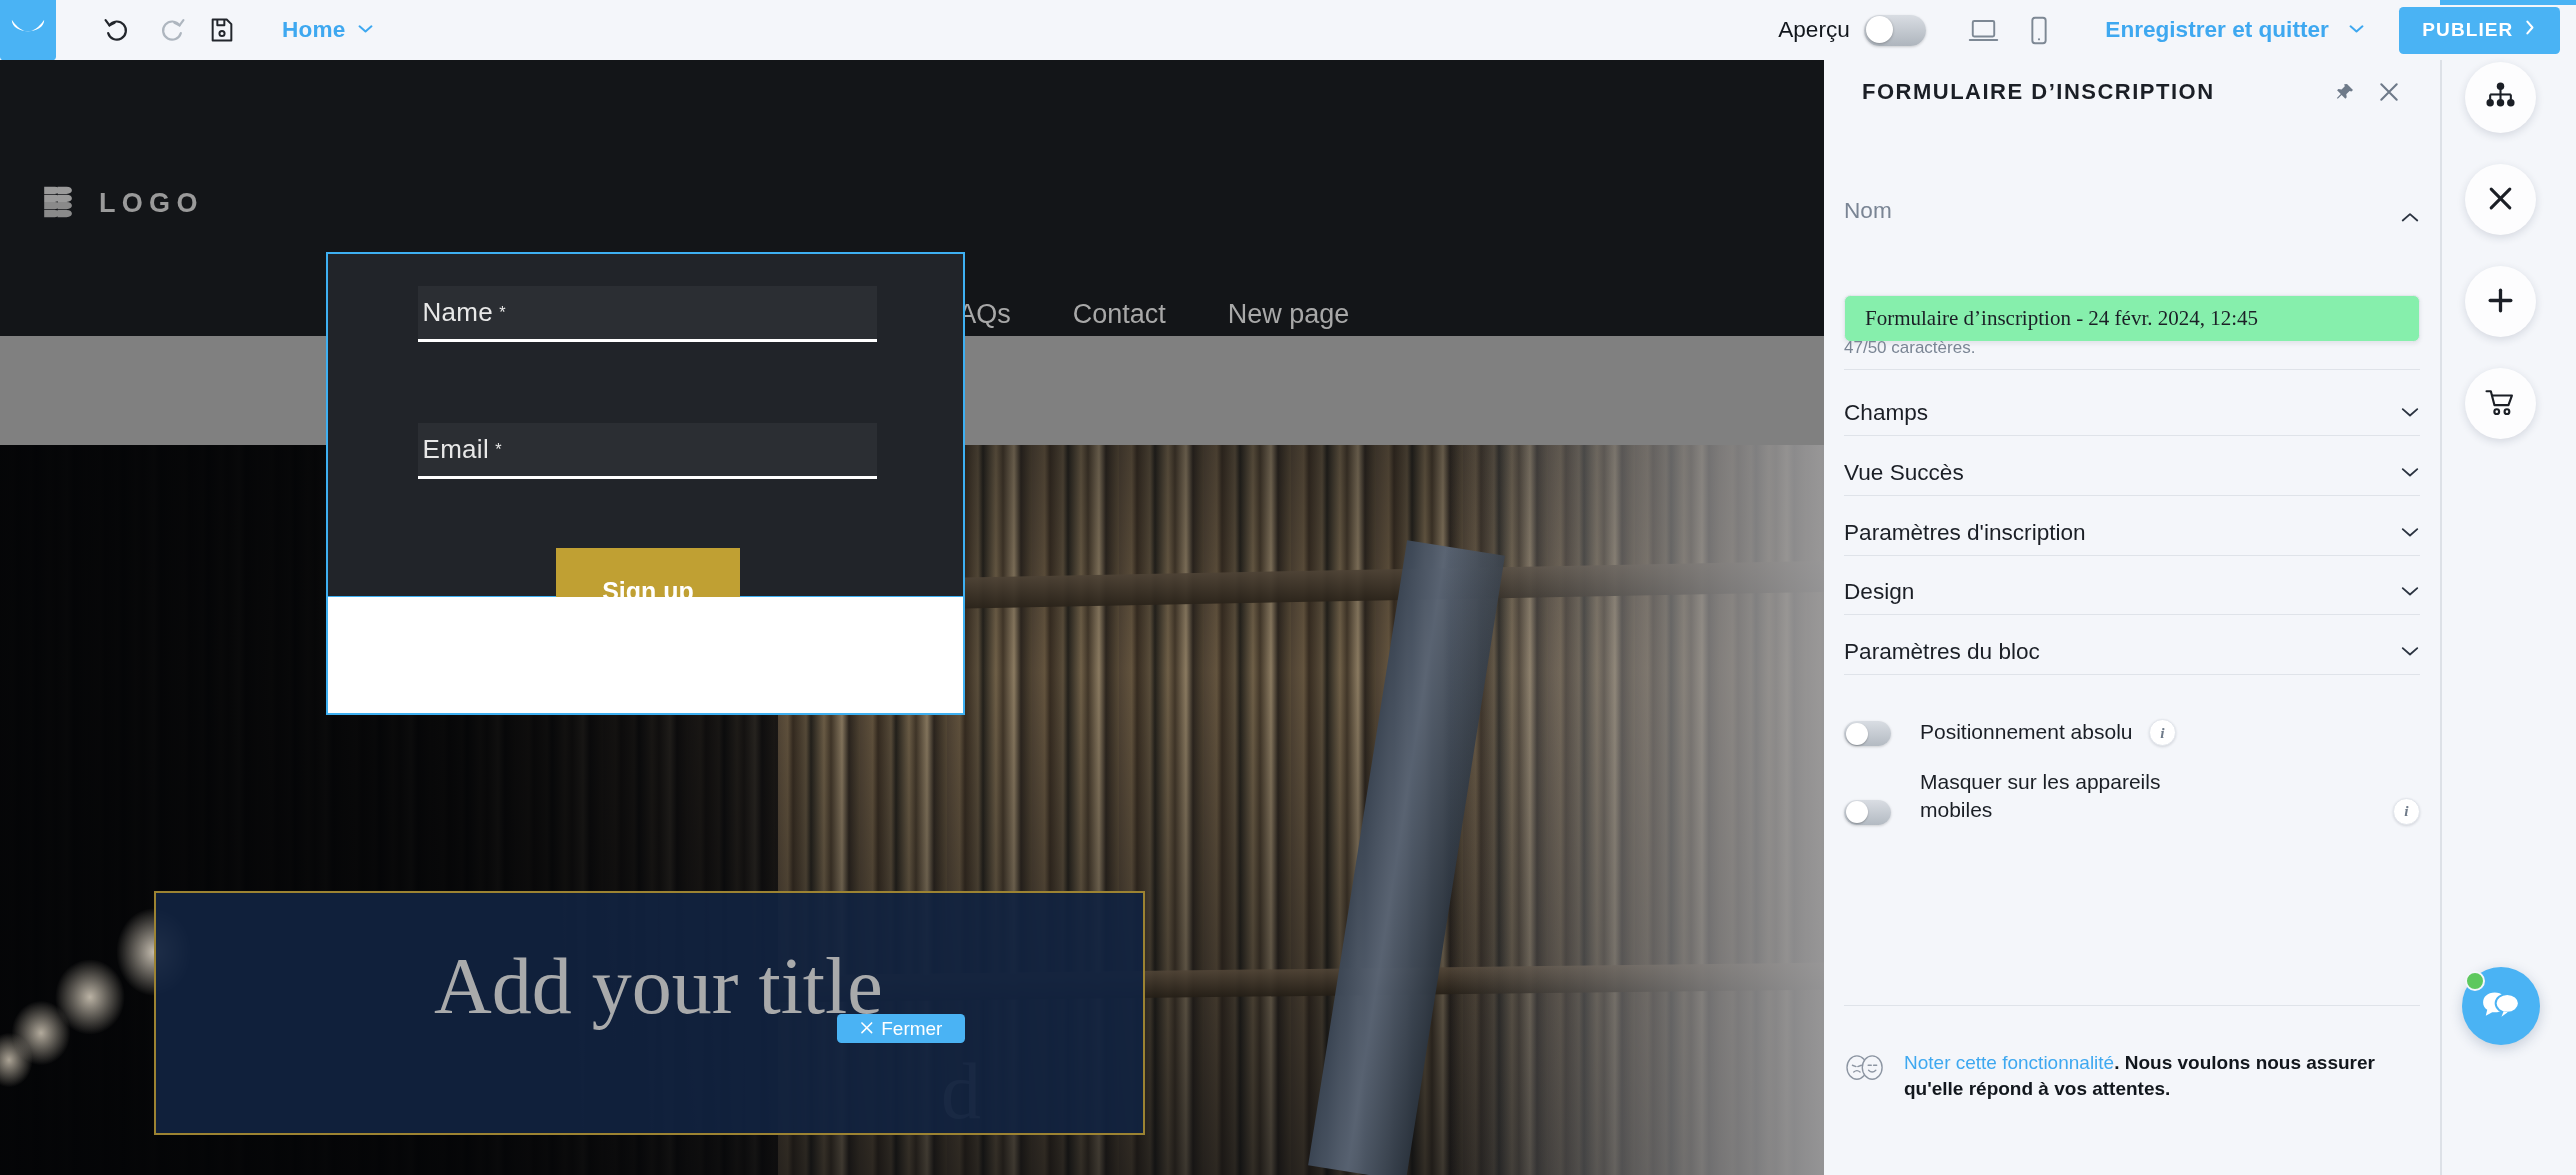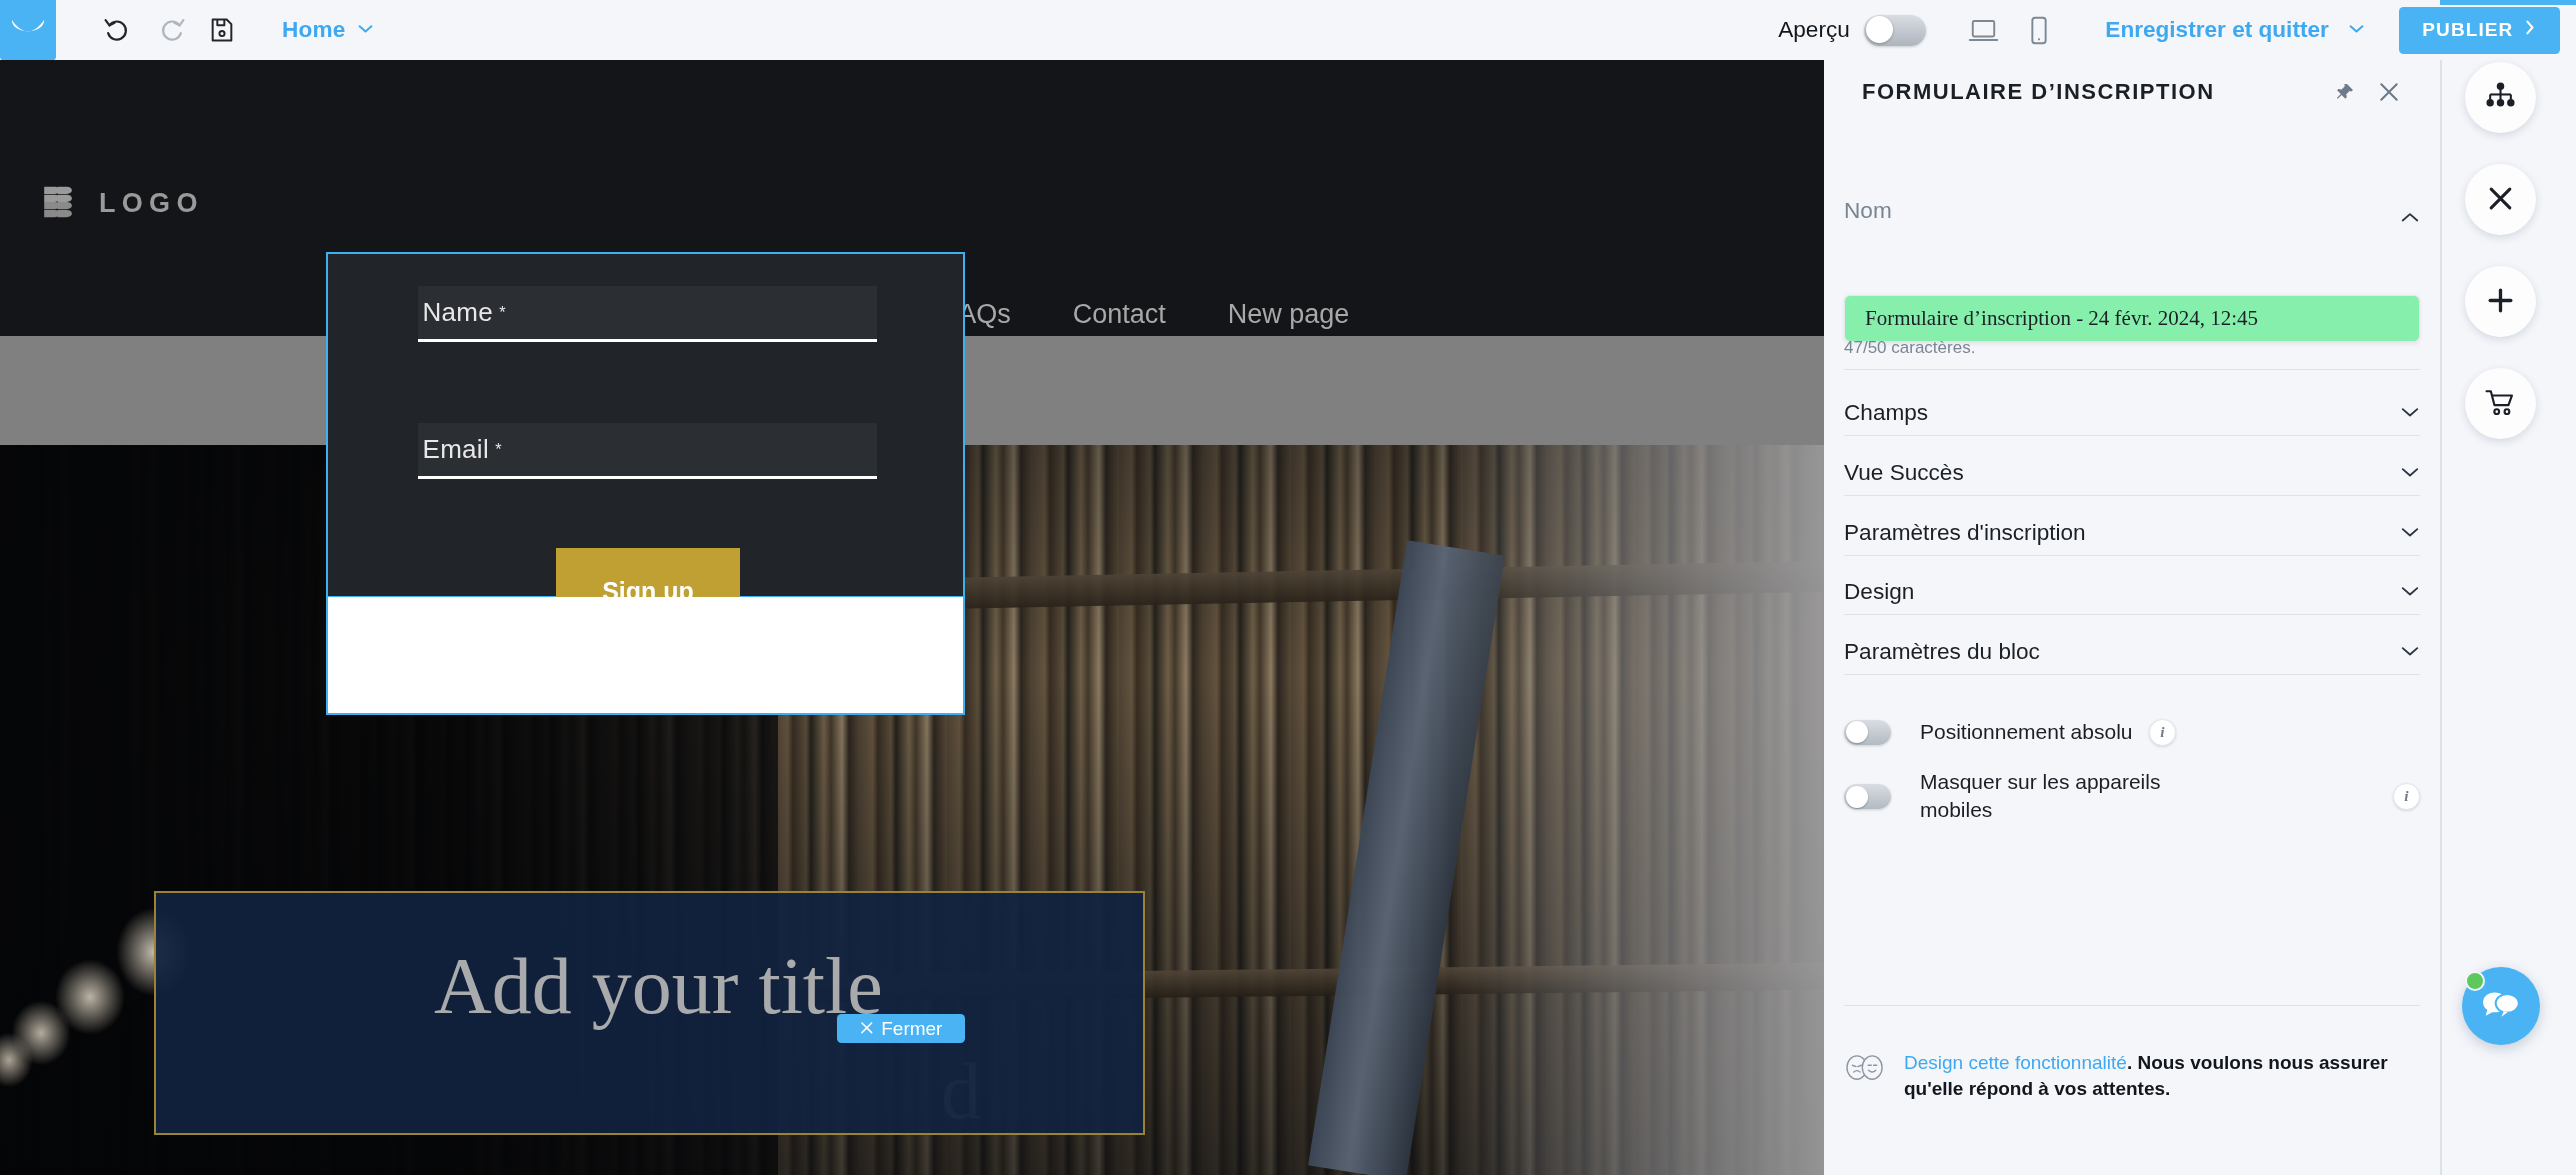--- a/index.html
+++ b/index.html
@@ -229,21 +229,21 @@
     background: #86efac; padding: 0 12.7px 0 20px;
     font-size: 21px; color: #1b1f26; font-family: Liberation Serif, serif;
     box-shadow: 0 1.8px 4.5px rgba(20,30,50,.08);
     margin-top: 16px;
   }
   #char-counter {
     position: absolute; left: 20px; top: 278px; font-size: 17px; color: #7a8594;
   }
 
   .toggle-row {
-    position: absolute; left: 20px; width: 576px; display: flex; align-items: center;
+    position: absolute; left: 20px; width: 576px; display: flex; align-items: flex-end;
   }
   .tg-switch {
     width: 47px; height: 25px; border-radius: 12.7px; flex: none;
     background: linear-gradient(180deg,#d9dde3 0%, #b3bac2 100%);
     position: relative; cursor: pointer; box-shadow: 0 0.9px 2.7px rgba(0,0,0,.17);
   }
   .tg-switch .tg-knob {
     position: absolute; left: 1.8px; top: 1.8px; width: 22px; height: 22px;
     border-radius: 50%; background: #fff; box-shadow: 0 0.9px 1.8px rgba(0,0,0,.25);
   }
@@ -560,21 +560,21 @@
     <span style="flex:none;margin-top:3.6px;">
       <svg width="42" height="27" viewBox="0 0 46 30" fill="none" stroke="#8c95a2" stroke-width="1.5">
         <ellipse cx="14" cy="15" rx="11" ry="13"></ellipse>
         <ellipse cx="31" cy="15" rx="11" ry="13" fill="#f4f6fa"></ellipse>
         <path d="M9 12.5 l4 1.5 M19 12.5 l-4 1.5" stroke-linecap="round"></path>
         <path d="M10.5 20 q3.5 -3 7 0" stroke-linecap="round"></path>
         <path d="M26.5 12.5 l3.5 0 M32.5 12.5 l3.5 0" stroke-linecap="round"></path>
         <path d="M27 18 q4 4 8 0" stroke-linecap="round"></path>
       </svg>
     </span>
-    <span id="feedback-text"><span id="feedback-link">Design cette fonctionnalité</span><span>. Nous voulons nous assurer qu'elle répond à vos attentes.</span></span>
+    <span id="feedback-text"><span id="feedback-link">Noter cette fonctionnalité</span><span>. Nous voulons nous assurer qu'elle répond à vos attentes.</span></span>
   </div>
 </div>
 
 <div id="publish-strip"></div>
 <div id="right-rail">
   <div id="rail-divider"></div>
 
   <div class="rail-btn" style="top:1.8px;">
     <span>
       <svg width="31" height="27" viewBox="0 0 30 26" fill="#1b1f26">

